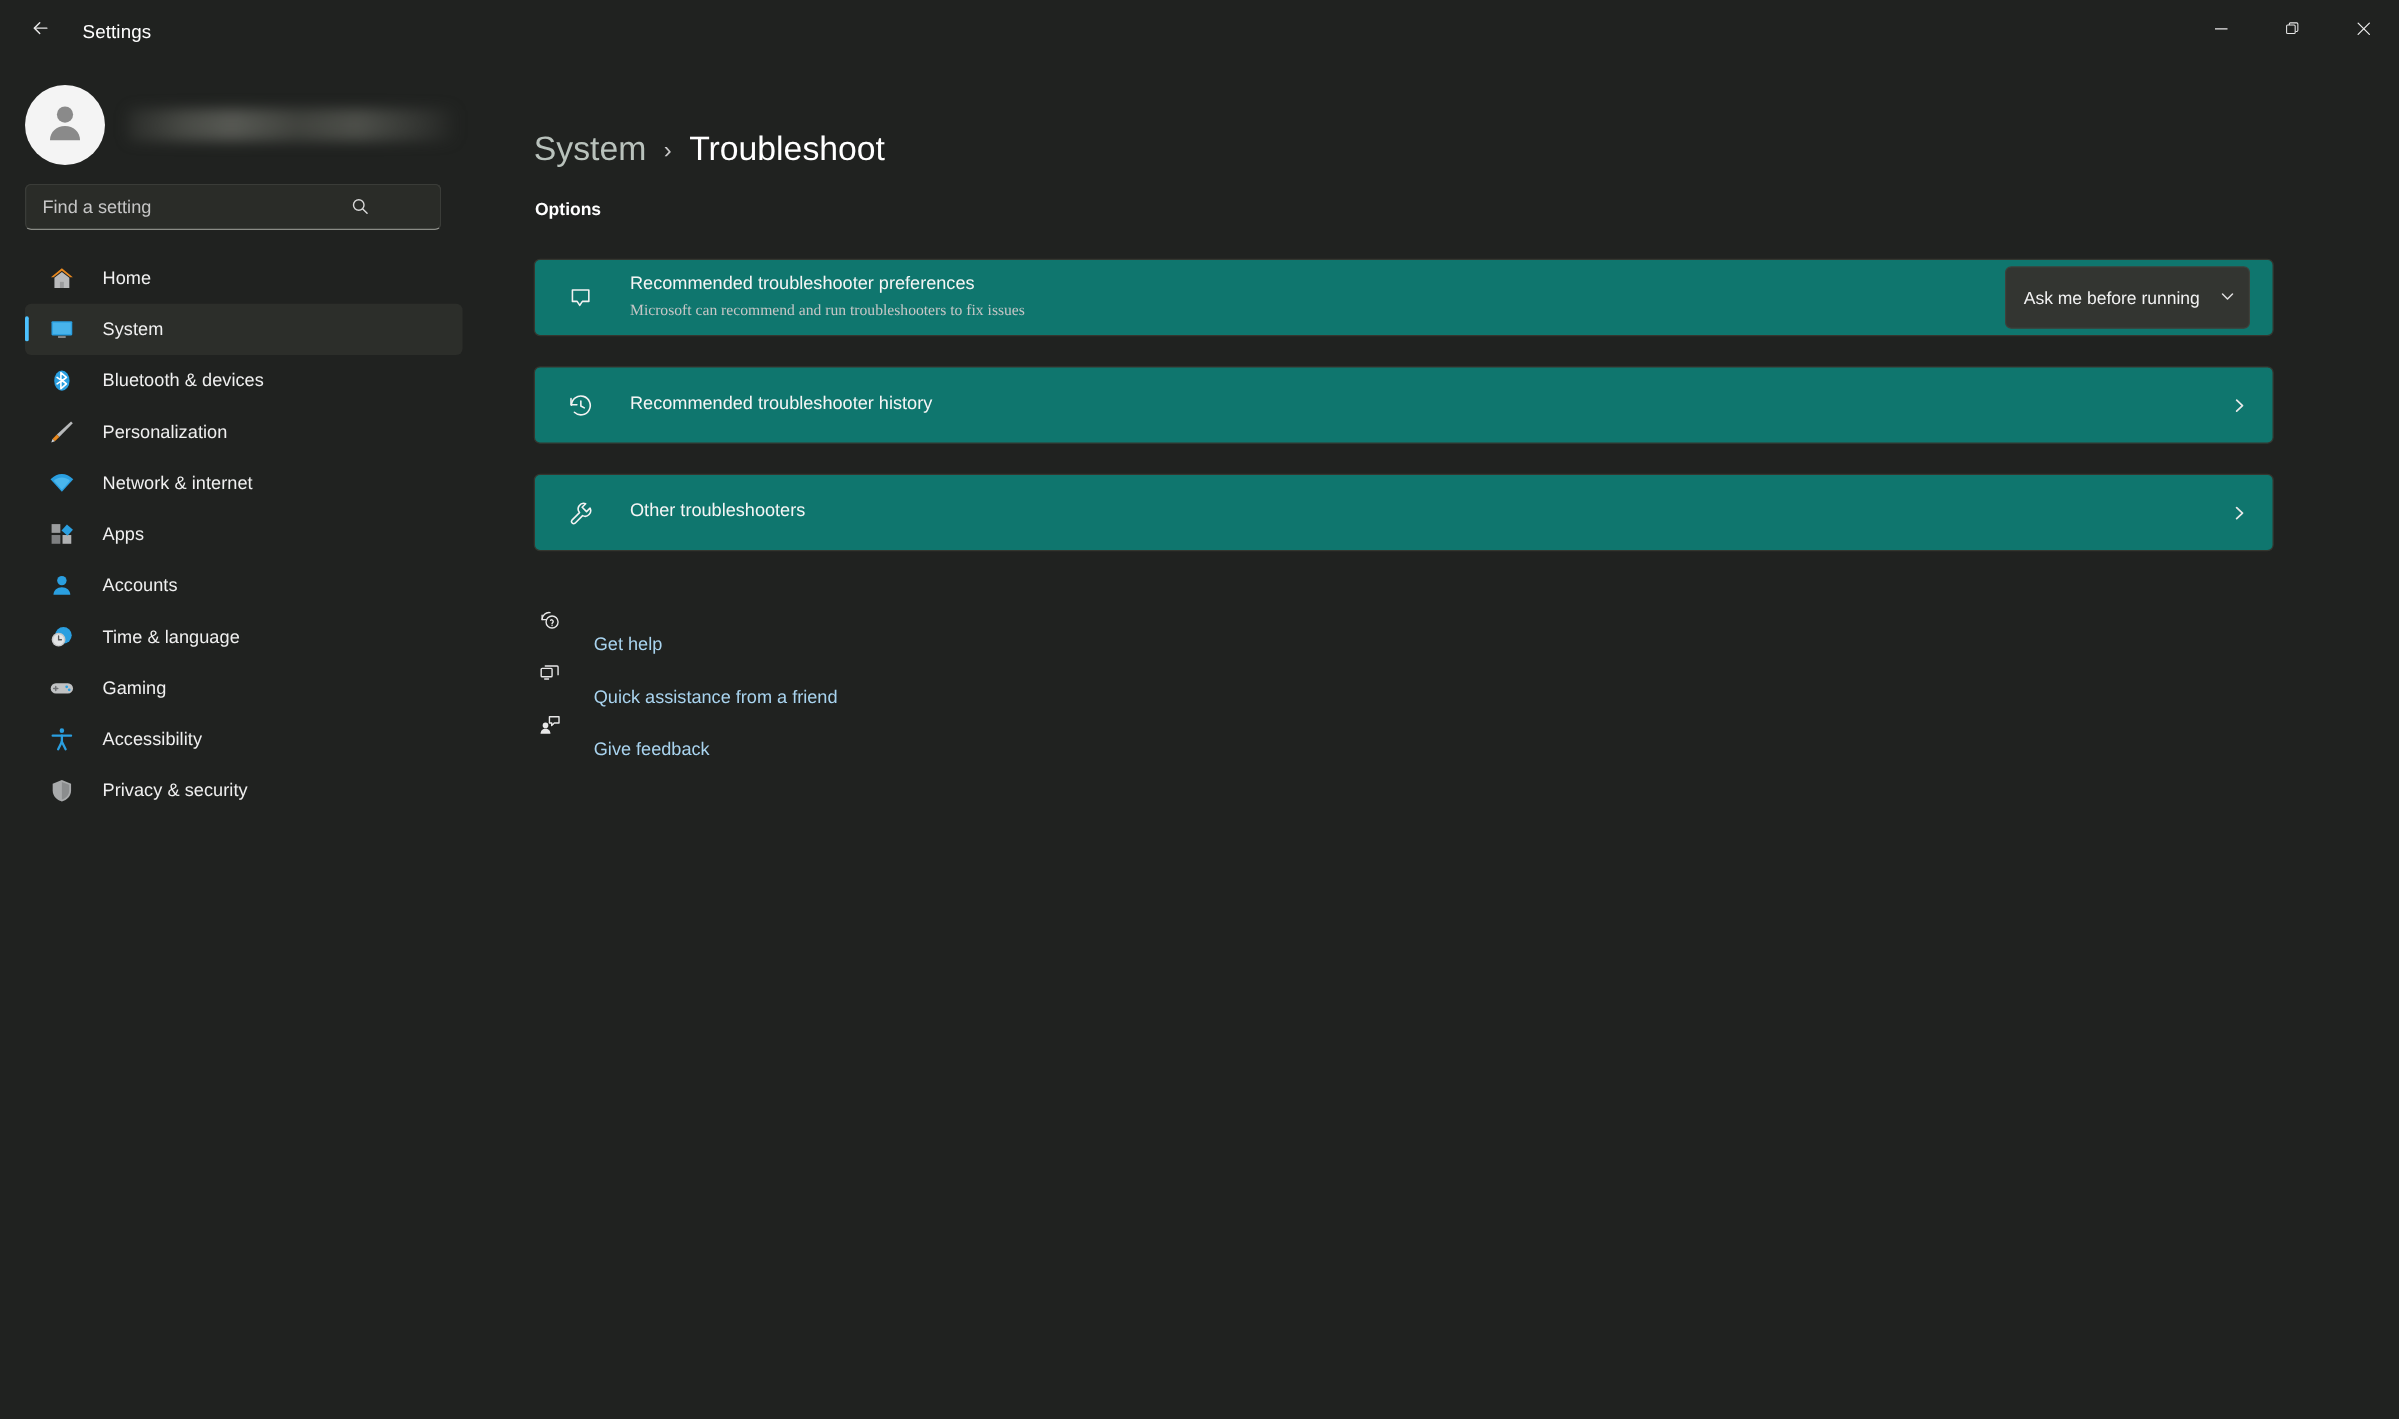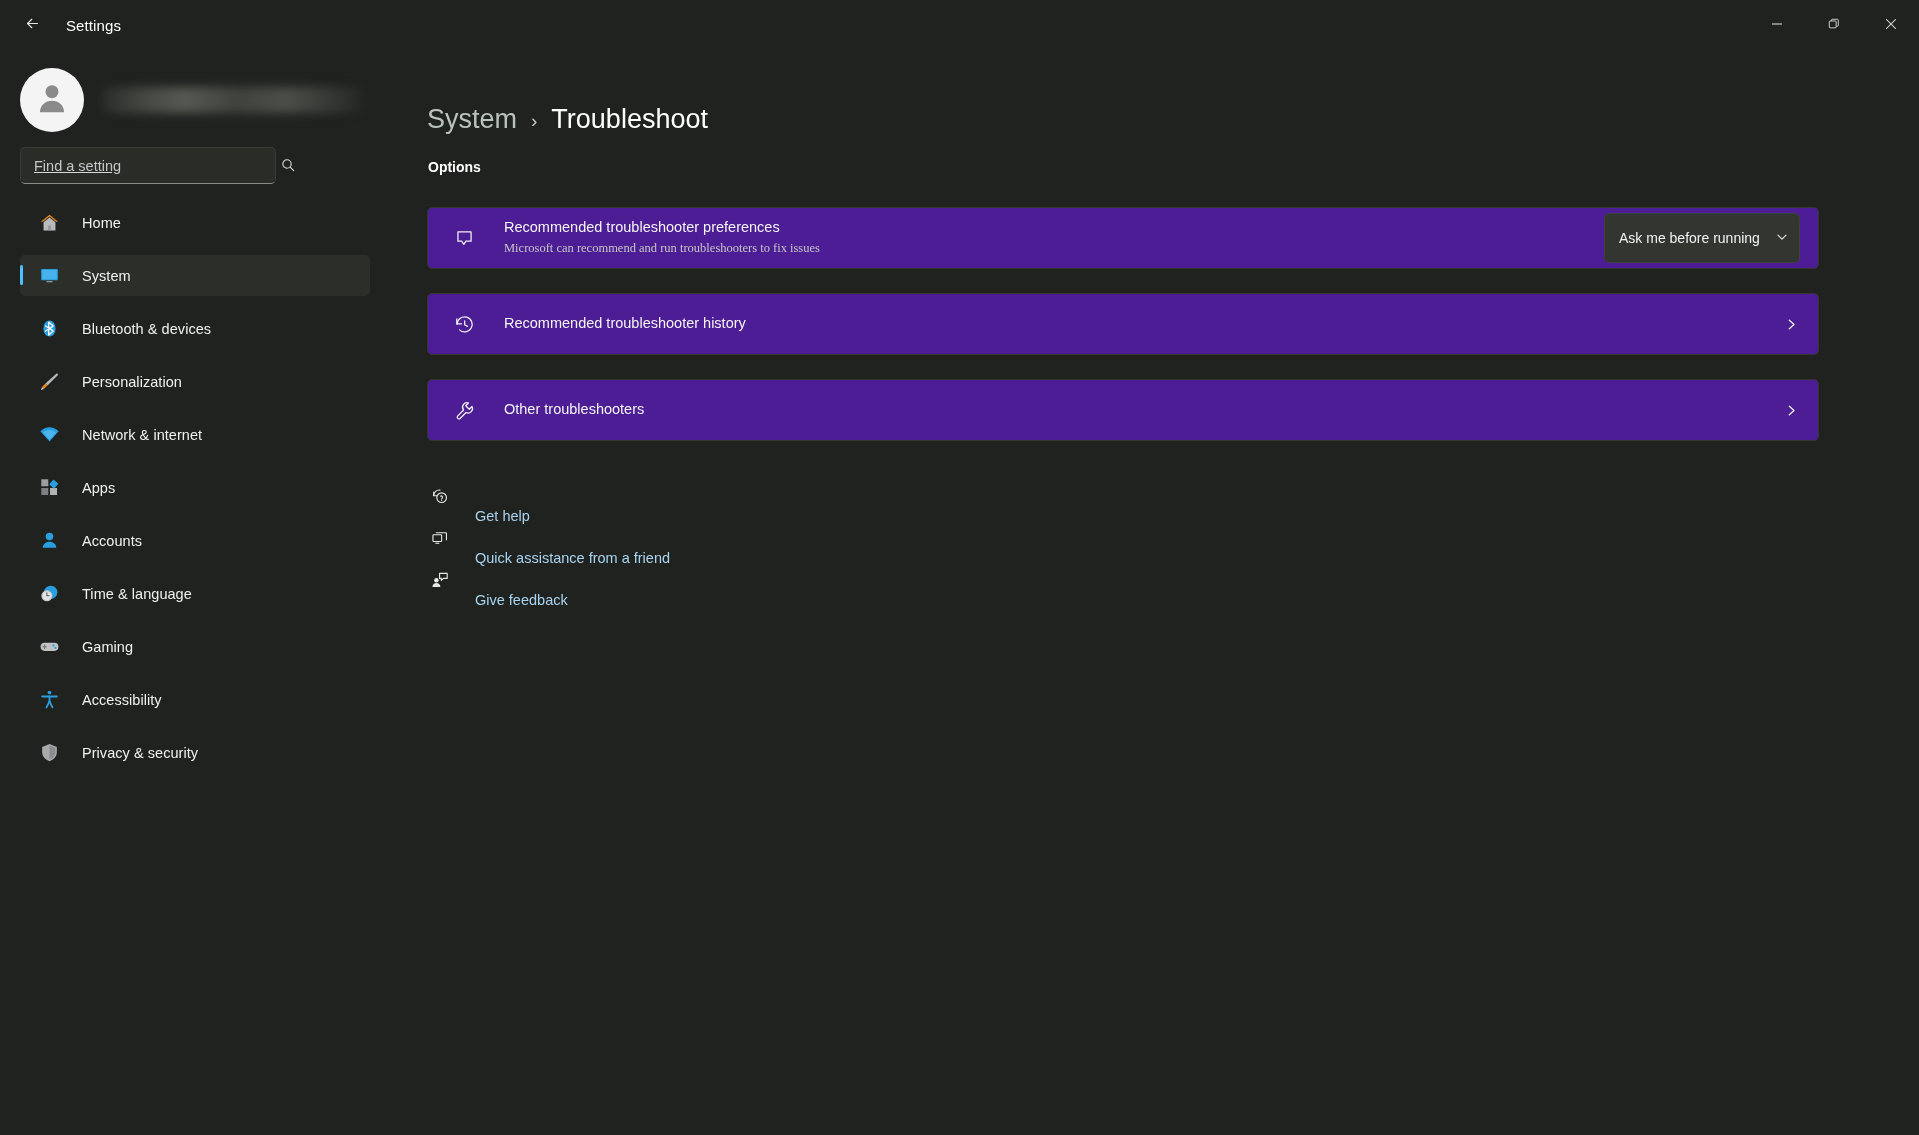--- a/index.html
+++ b/index.html
@@ -88,42 +88,41 @@
     font-size: 0;
     color: transparent;
   }
 
   .search-wrap {
     position: relative;
     margin: 12px 0 18px 0;
     width: 288px;
   }
   .search-box {
-    width: 256px;
+    width: 333px;
     height: 37px;
     background: #2a2c28;
     border: 1px solid #3a3c38;
     border-bottom: 1px solid #8a8c86;
     border-radius: 5px;
     color: #d6d6d6;
     font-size: 14.5px;
     font-family: "Liberation Sans", sans-serif;
     padding: 0 47px 0 13px;
     outline: none;
-    text-decoration: underline;
   }
   .search-box::placeholder { color: #c6c6c6; opacity: 1; }
   .search-icon {
     position: absolute;
     right: 12px; top: 10px;
     width: 16px; height: 16px;
     color: #d8d8d8;
   }
 
-  .nav { display: flex; flex-direction: column; gap: 12px; }
+  .nav { display: flex; flex-direction: column; }
   .nav-item {
     position: relative;
     display: flex;
     align-items: center;
     height: 41px;
     border-radius: 5px;
     padding-left: 18px;
     margin-bottom: 0px;
   }
   .nav-item.selected { background: #2c2e2a; }
@@ -175,21 +174,21 @@
 
   .section-label {
     font-size: 14px;
     color: #ffffff;
     font-weight: 700;
     margin-bottom: 32px;
     margin-left: 1px;
   }
 
   .card {
-    background: #4c1d95;
+    background: #0f766e;
     border: 1px solid #34362f;
     border-radius: 5px;
     display: flex;
     align-items: center;
     padding: 0 18px 0 22px;
     margin-bottom: 4px;
   }
   .card.tall { height: 62px; }
   .card.row { height: 62px; }
   .card-icon {

